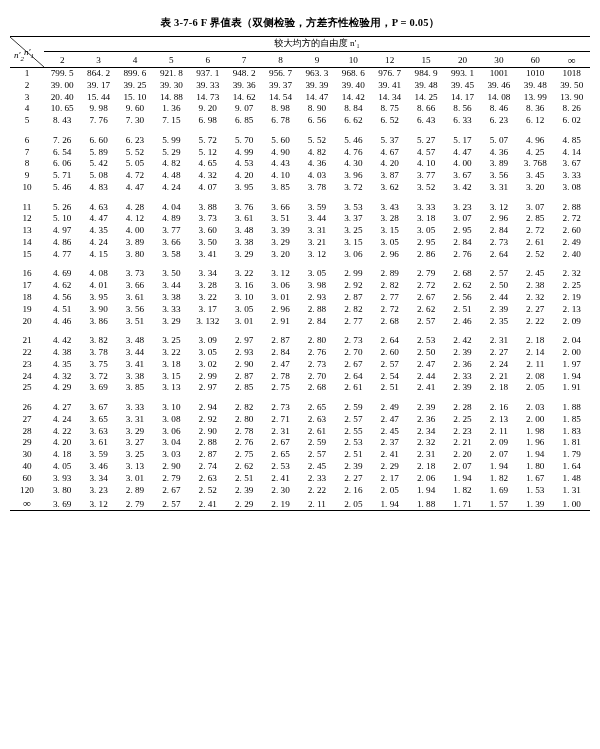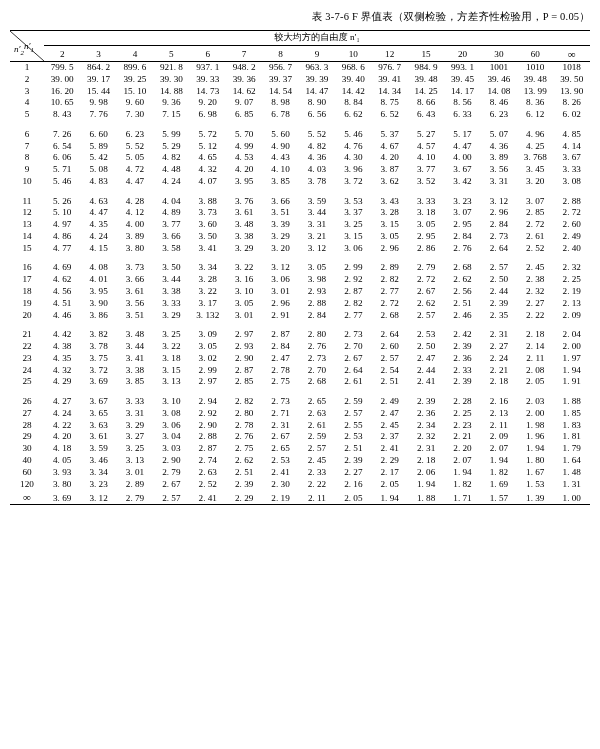--- a/index.html
+++ b/index.html
@@ -15,25 +15,25 @@
     overflow: hidden;
   }
   .page {
     position: relative;
     width: 600px;
     height: 749px;
     box-sizing: border-box;
     padding: 8px 10px 0 10px;
   }
   .caption {
-    text-align: right;
+    text-align: center;
     font-size: 10.5px;
-    font-weight: normal;
+    font-weight: bold;
     letter-spacing: 0.2px;
-    margin: 2px 0 6px 0;
+    margin: 8px 0 6px 0;
     white-space: nowrap;
   }
   table.ftable {
     border-collapse: collapse;
     width: 580px;
     margin: 0 auto;
     font-size: 9.2px;
     line-height: 1.28;
   }
   table.ftable td, table.ftable th {
@@ -166,42 +166,42 @@
           <td class="datacell">39. 40</td>
           <td class="datacell">39. 41</td>
           <td class="datacell">39. 48</td>
           <td class="datacell">39. 45</td>
           <td class="datacell">39. 46</td>
           <td class="datacell">39. 48</td>
           <td class="datacell">39. 50</td>
         </tr>
         <tr>
           <td class="rowlab datacell">3</td>
-          <td class="datacell">16. 20</td>
+          <td class="datacell">20. 40</td>
           <td class="datacell">15. 44</td>
           <td class="datacell">15. 10</td>
           <td class="datacell">14. 88</td>
           <td class="datacell">14. 73</td>
           <td class="datacell">14. 62</td>
           <td class="datacell">14. 54</td>
           <td class="datacell">14. 47</td>
           <td class="datacell">14. 42</td>
           <td class="datacell">14. 34</td>
           <td class="datacell">14. 25</td>
           <td class="datacell">14. 17</td>
           <td class="datacell">14. 08</td>
           <td class="datacell">13. 99</td>
           <td class="datacell">13. 90</td>
         </tr>
         <tr>
           <td class="rowlab datacell">4</td>
           <td class="datacell">10. 65</td>
           <td class="datacell">9. 98</td>
           <td class="datacell">9. 60</td>
-          <td class="datacell">9. 36</td>
+          <td class="datacell">1. 36</td>
           <td class="datacell">9. 20</td>
           <td class="datacell">9. 07</td>
           <td class="datacell">8. 98</td>
           <td class="datacell">8. 90</td>
           <td class="datacell">8. 84</td>
           <td class="datacell">8. 75</td>
           <td class="datacell">8. 66</td>
           <td class="datacell">8. 56</td>
           <td class="datacell">8. 46</td>
           <td class="datacell">8. 36</td>

